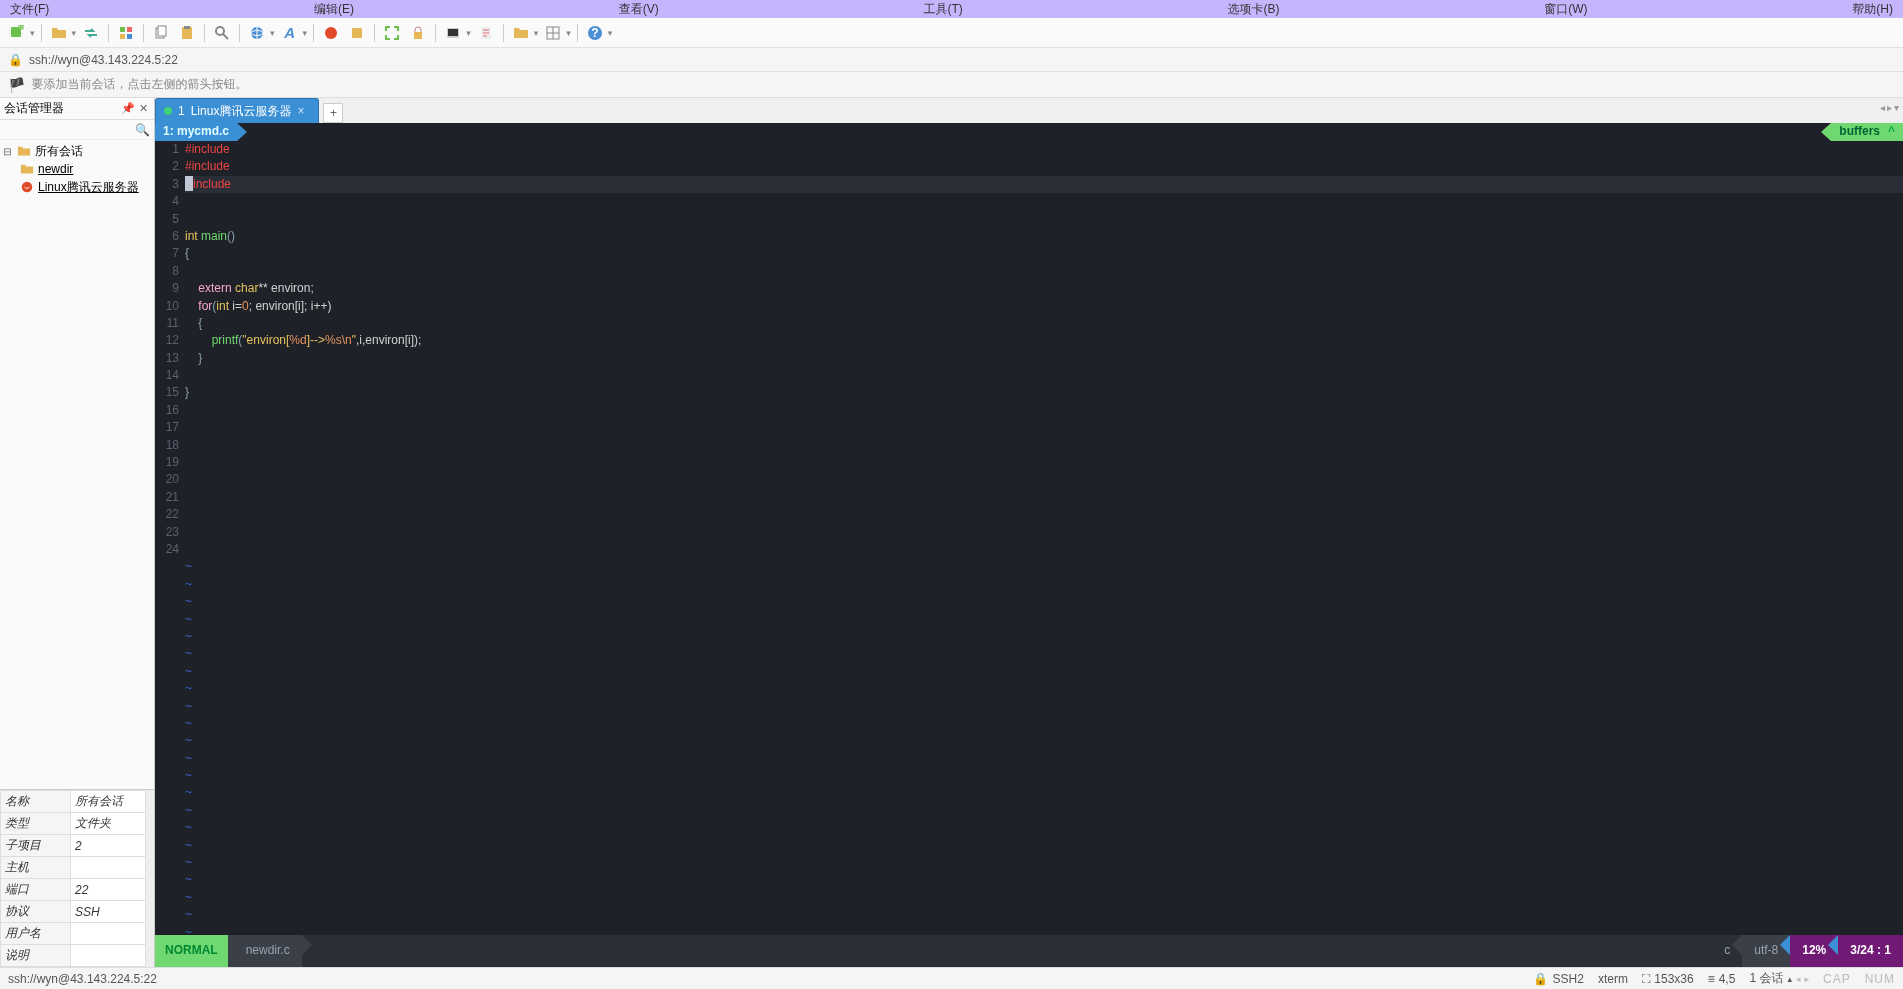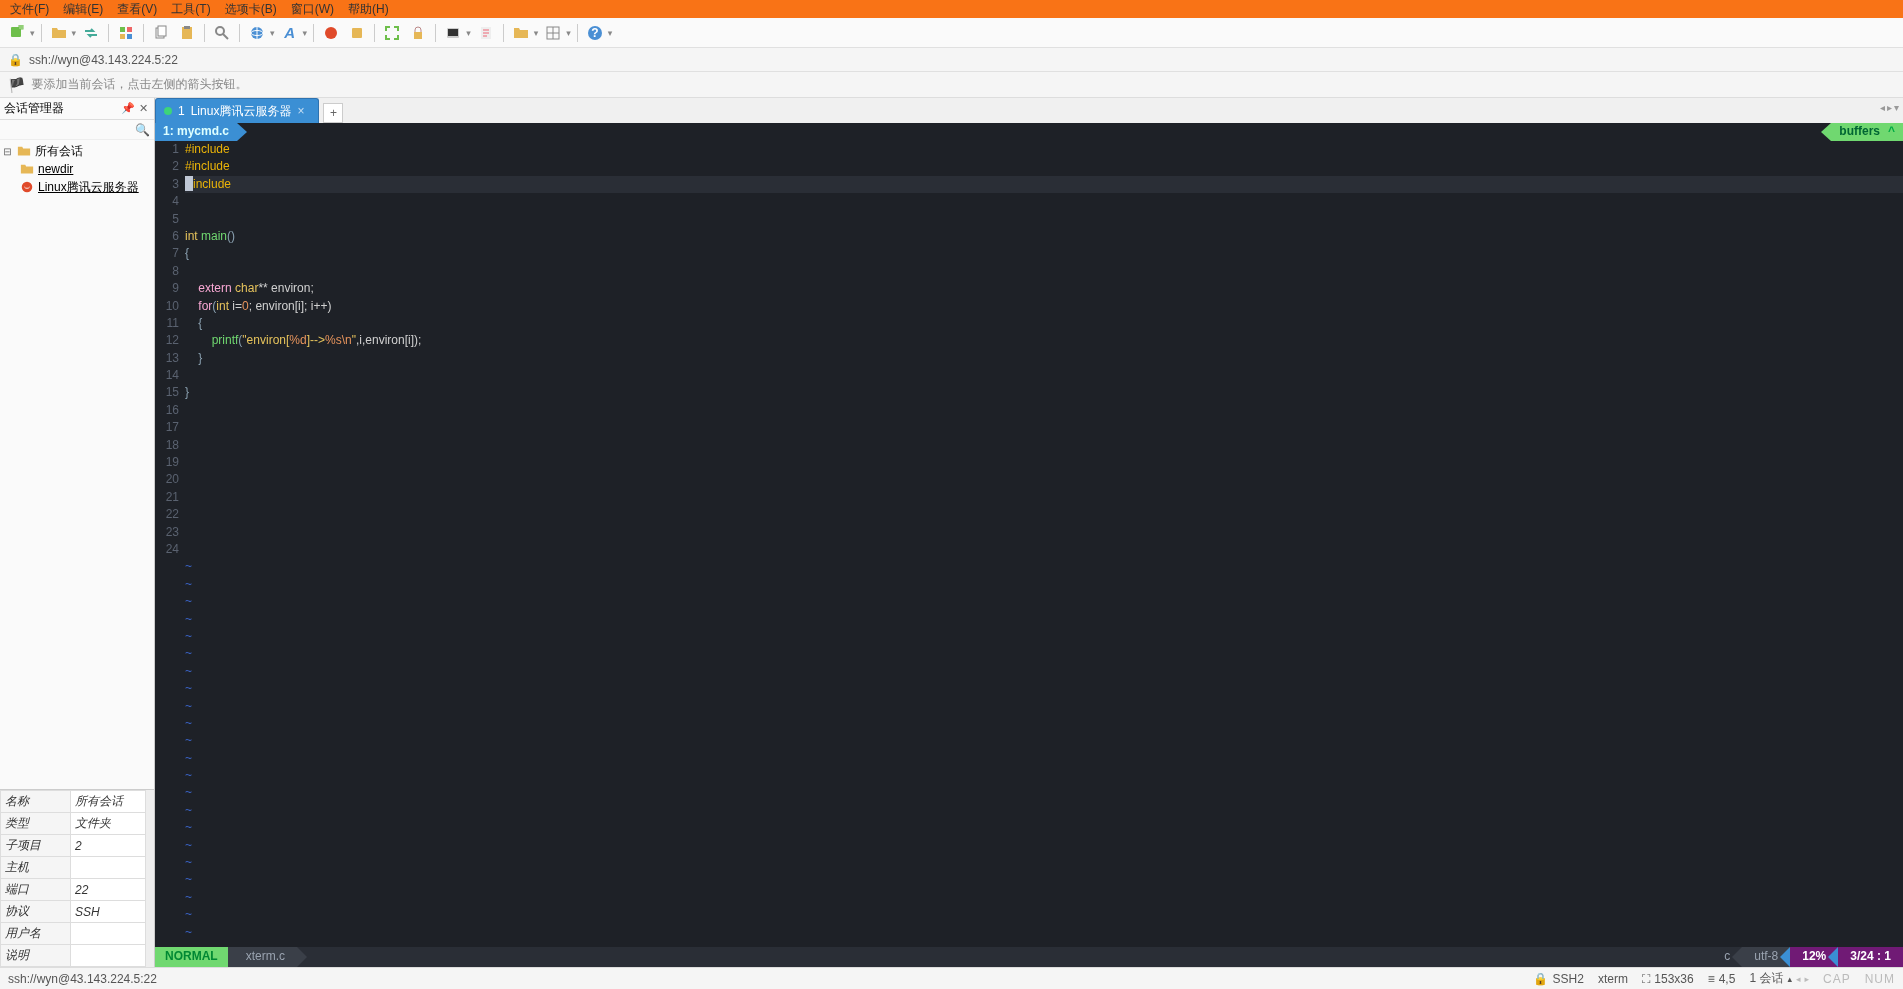--- a/index.html
+++ b/index.html
@@ -1,17 +1,17 @@
 <!DOCTYPE html>
 <html><head>
 <meta charset="utf-8">
 <style>
 * { margin:0; padding:0; box-sizing:border-box; font-family:"Microsoft YaHei","Segoe UI",sans-serif; font-size:12px; }
 body { width:1903px; height:989px; background:#f0f0f0; overflow:hidden; display:flex; flex-direction:column; }
-.menubar { height:18px; background:#f97316; display:flex; align-items:center; padding:0 4px; gap:2px;}
+.menubar { height:18px; background:#c4b5fd; display:flex; align-items:center; padding:0 4px; gap:2px;justify-content:space-between;}
 .menubar span { padding:0 6px; cursor:default; color:#333;}
 .toolbar { height:30px; background:#fafafa; border-bottom:1px solid #e0e0e0; display:flex; align-items:center; padding:0 6px; gap:4px;}
 .tbtn { width:22px; height:22px; display:flex; align-items:center; justify-content:center; border-radius:2px; cursor:pointer; font-size:14px;}
 .tbtn svg { width:16px; height:16px; }
 .sep { width:1px; height:18px; background:#ccc; margin:0 2px;}
 .dd { font-size:9px; color:#888; margin-left:-2px;}
 .addrbar { height:24px; background:#f5f5f5; border-bottom:1px solid #e0e0e0; display:flex; align-items:center; padding:0 8px; gap:6px; color:#555;}
 .lock { color:#c9a94a; font-size:12px;}
 .hintbar { height:26px; background:#f5f5f5; border-bottom:1px solid #ddd; display:flex; align-items:center; padding:0 8px; color:#888; gap:6px;}
 .flag { color:#e04a4a; font-size:14px;}
@@ -49,30 +49,30 @@
 .bufright::before { content:""; position:absolute; left:-10px; top:0; border-top:9px solid transparent; border-bottom:9px solid transparent; border-right:10px solid #70d870;}
 .bufright .caret { margin-left:8px; color:#0a4;}
 .codewrap { position:absolute; top:18px; left:0; right:0; bottom:20px; display:flex;}
 .gutter { width:30px; text-align:right; padding-right:6px; color:#5a6270;}
 .gutter div { height:17.4px;}
 .code { flex:1; color:#d0d0d0; white-space:pre;}
 .code div { height:17.4px;}
 .code .hl-line { background:#2a2e36;}
 .cursorblk { display:inline-block; width:8px; height:15px; background:#bfc7d5; vertical-align:text-bottom;}
 .tilde { color:#3a64c8;}
-.c-pp { color:#eab308;}
+.c-pp { color:#ef4444;}
 .c-inc { color:#70d870;}
 .c-kw { color:#f9a8d4;}
 .c-type { color:#e6c35c;}
 .c-fn { color:#70d870;}
 .c-num { color:#e6935c;}
 .c-str { color:#e6c35c;}
 .c-esc { color:#e6935c;}
 .c-punc { color:#8aa0b0;}
-.stat { position:absolute; left:0; right:0; bottom:0; height:20px; background:#2a2e36; display:flex; align-items:center; font-family:"Consolas",monospace; font-size:13px; color:#9aa3b0;}
+.stat { position:absolute; left:0; right:0; bottom:0; height:32px; background:#2a2e36; display:flex; align-items:center; font-family:"Consolas",monospace; font-size:13px; color:#9aa3b0;}
 .stat .mode { background:#70d870; color:#083; font-weight:bold; padding:0 10px; height:100%; display:flex; align-items:center; position:relative;}
 .stat .mode::after { content:""; position:absolute; right:-10px; top:0; border-top:10px solid transparent; border-bottom:10px solid transparent; border-left:10px solid #70d870;}
 .stat .mode2 { background:#3a3f48; height:100%; display:flex; align-items:center; padding:0 12px 0 18px; position:relative;}
 .stat .mode2::after { content:""; position:absolute; right:-10px; top:0; border-top:10px solid transparent; border-bottom:10px solid transparent; border-left:10px solid #3a3f48;}
 .stat .mid { flex:1;}
 .stat .rseg { padding:0 12px; height:100%; display:flex; align-items:center; position:relative;}
 .stat .rseg.b1 { background:#3a3f48;text-align:right;}
 .stat .rseg.b1::before { content:""; position:absolute; left:-10px; top:0; border-top:10px solid transparent; border-bottom:10px solid transparent; border-right:10px solid #3a3f48;}
 .stat .rseg.b2 { background:#701a75; color:#fff; font-weight:bold;}
 .stat .rseg.b2::before { content:""; position:absolute; left:-10px; top:0; border-top:10px solid transparent; border-bottom:10px solid transparent; border-right:10px solid #3b8fd4;}
@@ -379,21 +379,21 @@
             <div>&nbsp;</div>
             <div>&nbsp;</div>
             <div>&nbsp;</div>
             <div>&nbsp;</div>
             <div>&nbsp;</div>
           </div>
         <div class="code" id="code"><div><span class="c-pp">#include </span><span class="c-inc"><stdio.h></stdio.h></span></div><div><span class="c-pp">#include </span><span class="c-inc"><stdlib.h></stdlib.h></span></div><div class="hl-line"><span class="cursorblk"></span><span class="c-pp">include </span><span class="c-inc"><unistd.h></unistd.h></span></div><div></div><div></div><div><span class="c-type">int </span><span class="c-fn">main</span><span class="c-punc">()</span></div><div><span class="c-punc">{</span></div><div></div><div><span class="c-kw">    extern </span><span class="c-type">char</span><span>** environ;</span></div><div><span class="c-kw">    for</span><span class="c-punc">(</span><span class="c-type">int </span><span>i=</span><span class="c-num">0</span><span>; environ[i]; i++)</span></div><div><span class="c-punc">    {</span></div><div><span class="c-fn">        printf</span><span class="c-punc">(</span><span class="c-str">"environ[</span><span class="c-esc">%d</span><span class="c-str">]--&gt;</span><span class="c-esc">%s</span><span class="c-esc">\n</span><span class="c-str">"</span><span>,i,environ[i]);</span></div><div><span class="c-punc">    }</span></div><div></div><div><span class="c-punc">}</span></div><div></div><div></div><div></div><div></div><div></div><div></div><div></div><div></div><div></div><div><span class="tilde">~</span></div><div><span class="tilde">~</span></div><div><span class="tilde">~</span></div><div><span class="tilde">~</span></div><div><span class="tilde">~</span></div><div><span class="tilde">~</span></div><div><span class="tilde">~</span></div><div><span class="tilde">~</span></div><div><span class="tilde">~</span></div><div><span class="tilde">~</span></div><div><span class="tilde">~</span></div><div><span class="tilde">~</span></div><div><span class="tilde">~</span></div><div><span class="tilde">~</span></div><div><span class="tilde">~</span></div><div><span class="tilde">~</span></div><div><span class="tilde">~</span></div><div><span class="tilde">~</span></div><div><span class="tilde">~</span></div><div><span class="tilde">~</span></div><div><span class="tilde">~</span></div><div><span class="tilde">~</span></div></div>
       </div>
       <div class="stat">
         <div class="mode">NORMAL</div>
-        <div class="mode2">xterm.c</div>
+        <div class="mode2">newdir.c</div>
         <div class="mid"></div>
         <div class="rseg">c</div>
         <div class="rseg b1">utf-8</div>
         <div class="rseg b2">12%</div>
         <div class="rseg b2">3/24  :  1</div>
       </div>
     </div>
   </div>
 </div>
 

